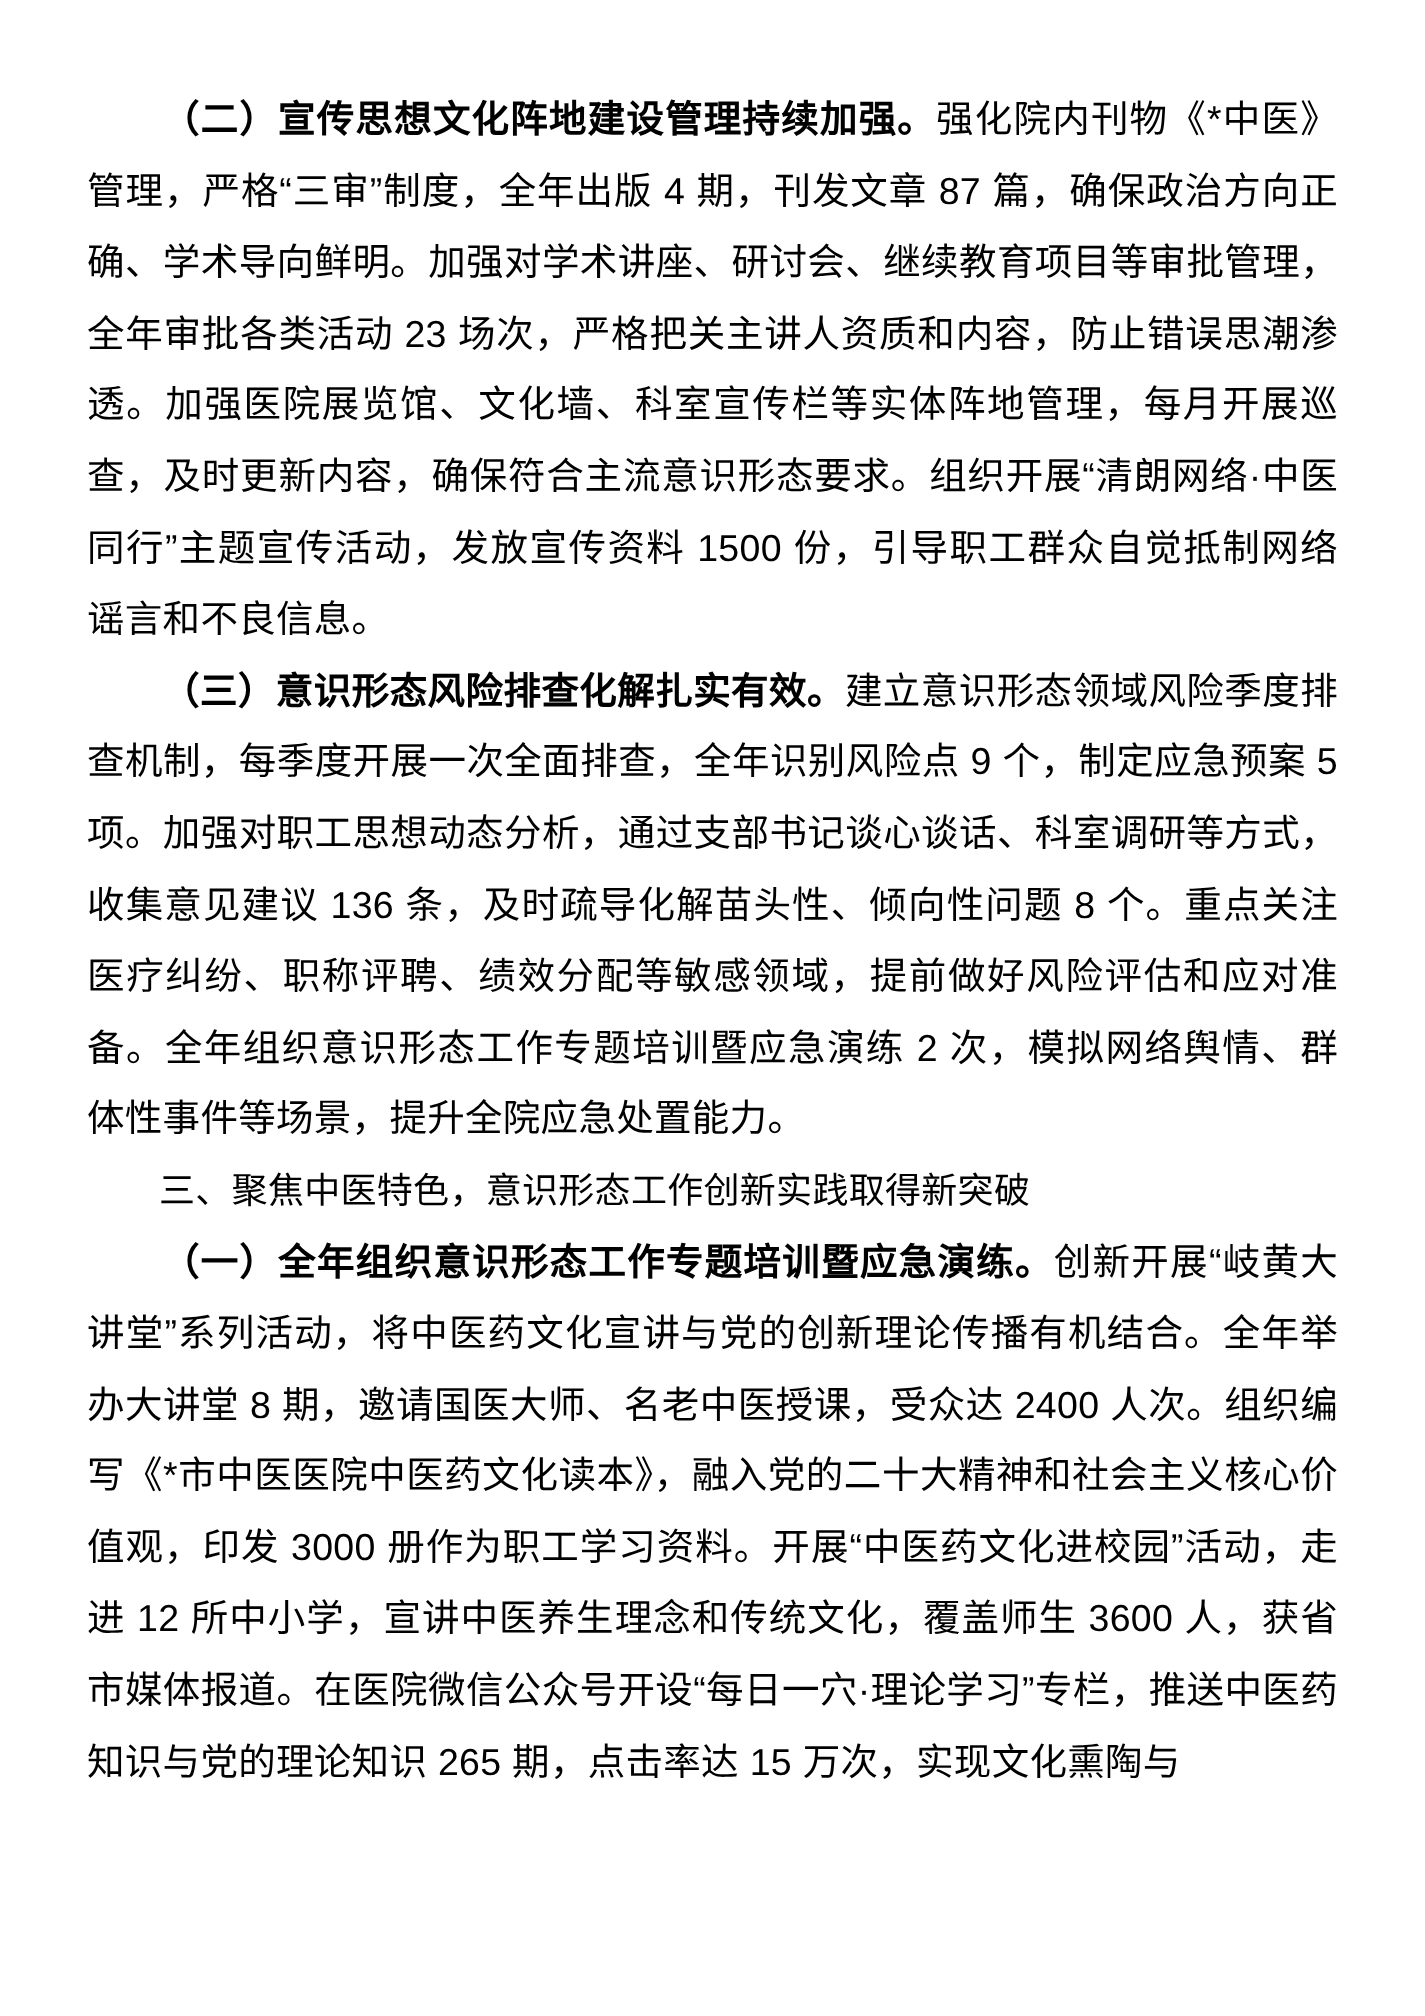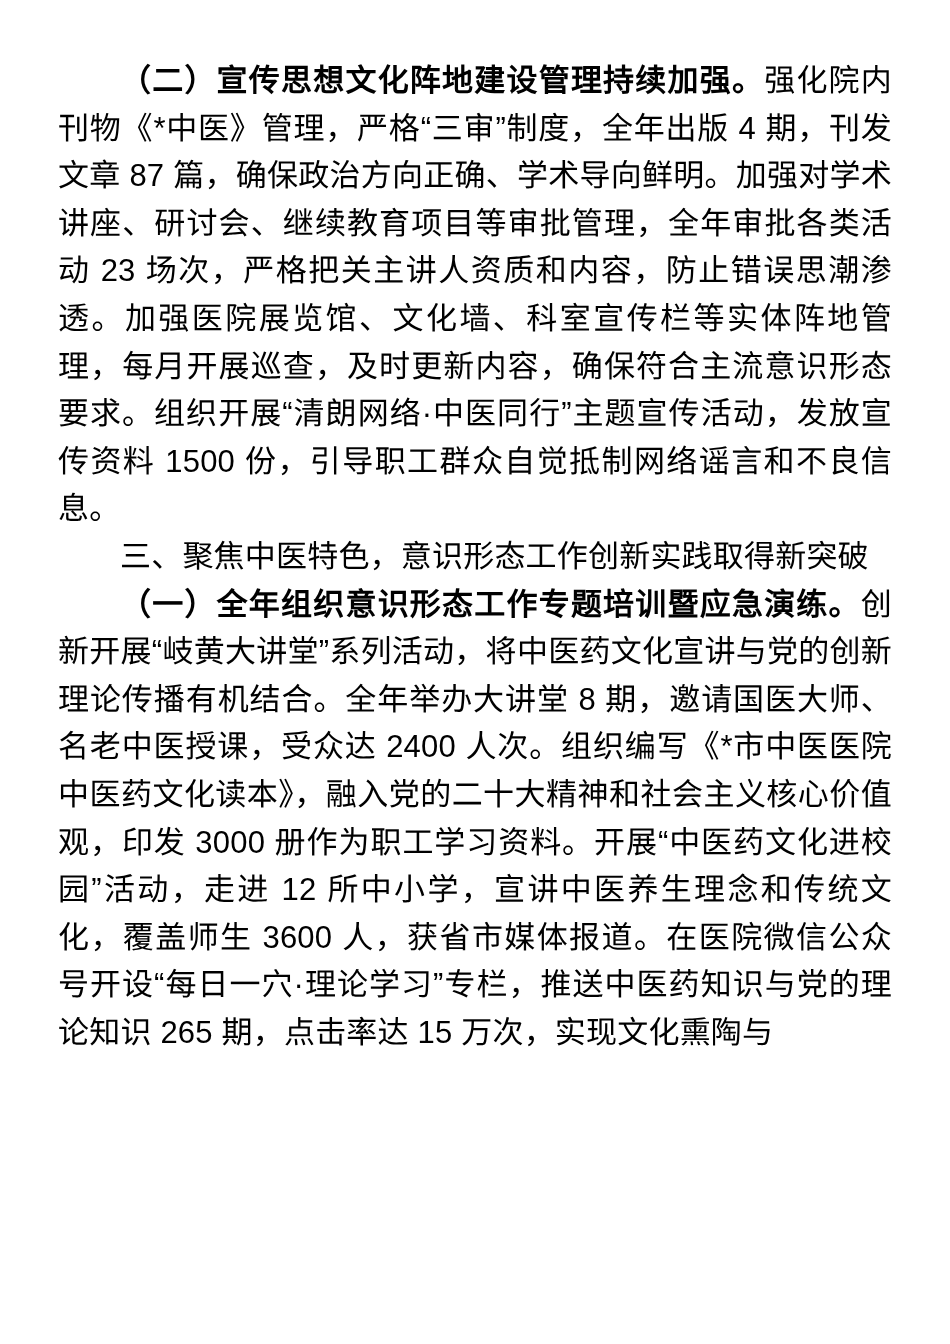--- a/index.html
+++ b/index.html
@@ -22,21 +22,21 @@
     position: absolute;
     left: 58px;
     top: 0;
     width: 834px;
   }
 
   
   p.para {
     margin: 0;
     font-family: "Liberation Sans", "DejaVu Sans", sans-serif;
-    font-size: 31px;
+    font-size: 25px;
     line-height: 47.6px;
     color: #000000;
     text-align: justify;
     text-justify: inter-ideograph;
     text-indent: 2em;
     letter-spacing: 0.2px;
     -webkit-font-smoothing: antialiased;
   }
 
   
@@ -46,38 +46,41 @@
 
   
   .runin {
     font-weight: 700;
   }
 
   
   p.section-heading {
     margin: 0;
     font-family: "Liberation Sans", "DejaVu Sans", sans-serif;
-    font-size: 31px;
+    font-size: 24px;
     line-height: 47.6px;
     color: #000000;
     text-align: left;
     text-indent: 2em;
     letter-spacing: 0.2px;
   }
 </style>
 </head>
 <body>
 
 <div class="page">
   <div class="doc-body">
 
     <p class="para first">
       <span class="runin">（二）宣传思想文化阵地建设管理持续加强。</span><span>强化院内刊物《*中医》管理，严格“三审”制度，全年出版 4 期，刊发文章 87 篇，确保政治方向正确、学术导向鲜明。加强对学术讲座、研讨会、继续教育项目等审批管理，全年审批各类活动 23 场次，严格把关主讲人资质和内容，防止错误思潮渗透。加强医院展览馆、文化墙、科室宣传栏等实体阵地管理，每月开展巡查，及时更新内容，确保符合主流意识形态要求。组织开展“清朗网络·中医同行”主题宣传活动，发放宣传资料 1500 份，引导职工群众自觉抵制网络谣言和不良信息。</span>
     </p>
 
+    <p class="para">
+      <span class="runin">（三）意识形态风险排查化解扎实有效。</span><span>建立意识形态领域风险季度排查机制，每季度开展一次全面排查，全年识别风险点 9 个，制定应急预案 5 项。加强对职工思想动态分析，通过支部书记谈心谈话、科室调研等方式，收集意见建议 136 条，及时疏导化解苗头性、倾向性问题 8 个。重点关注医疗纠纷、职称评聘、绩效分配等敏感领域，提前做好风险评估和应对准备。全年组织意识形态工作专题培训暨应急演练 2 次，模拟网络舆情、群体性事件等场景，提升全院应急处置能力。</span>
+    </p>
 
     <p class="section-heading">三、聚焦中医特色，意识形态工作创新实践取得新突破</p>
 
     <p class="para">
       <span class="runin">（一）全年组织意识形态工作专题培训暨应急演练。</span><span>创新开展“岐黄大讲堂”系列活动，将中医药文化宣讲与党的创新理论传播有机结合。全年举办大讲堂 8 期，邀请国医大师、名老中医授课，受众达 2400 人次。组织编写《*市中医医院中医药文化读本》，融入党的二十大精神和社会主义核心价值观，印发 3000 册作为职工学习资料。开展“中医药文化进校园”活动，走进 12 所中小学，宣讲中医养生理念和传统文化，覆盖师生 3600 人，获省市媒体报道。在医院微信公众号开设“每日一穴·理论学习”专栏，推送中医药知识与党的理论知识 265 期，点击率达 15 万次，实现文化熏陶与</span>
     </p>
 
   </div>
 </div>
 

